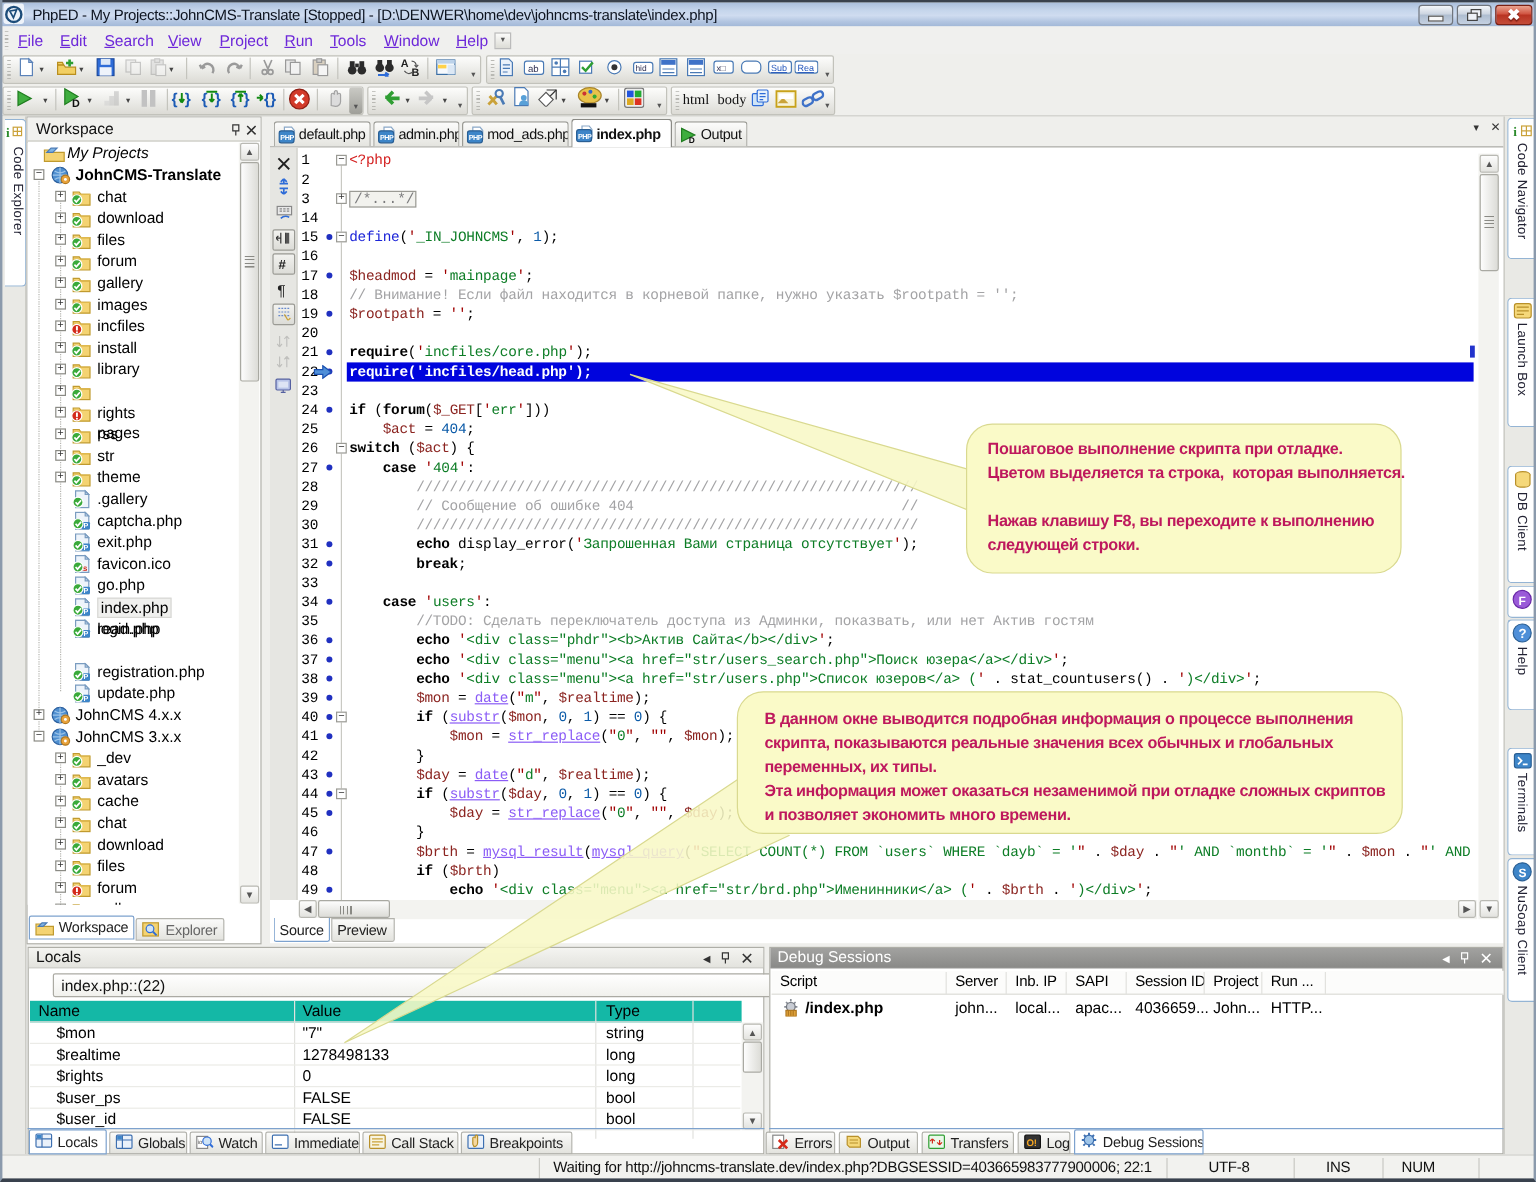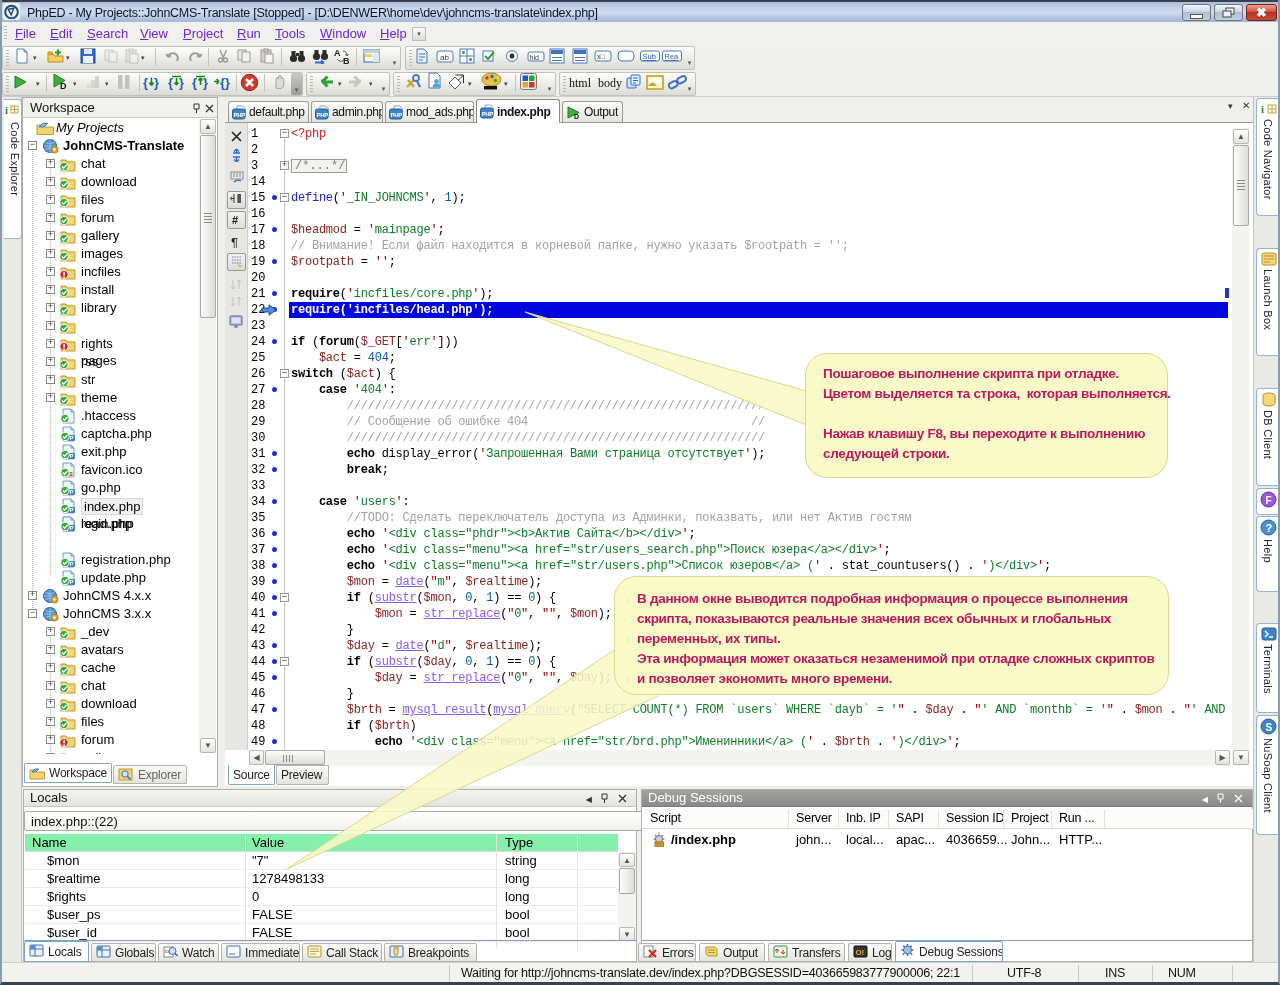--- a/index.html
+++ b/index.html
@@ -534,21 +534,21 @@
             </svg></div>
           <div class="lbl" style="left:58px;">theme</div>
         </div>
         <div class="trow" style="left:0;top:288px;width:176px">
           <div class="tico" style="left:36px"><svg width="18" height="16">
               <path d="M4 1 h8 l3 3 v11 H4z" fill="#eef4fb" stroke="#7a9cc0"></path>
               <path d="M12 1 l3 3 h-3z" fill="#cfe0f2" stroke="#7a9cc0"></path>
               <circle cx="6" cy="10.5" r="4.2" fill="#3aaa3a" stroke="#fff"></circle>
               <path d="M4 10.5 l1.6 1.8 l3 -3.4" stroke="#fff" stroke-width="1.4" fill="none"></path>
             </svg></div>
-          <div class="lbl" style="left:58px;">.htaccess</div>
+          <div class="lbl" style="left:58px;">.gallery</div>
         </div>
         <div class="trow" style="left:0;top:306px;width:176px">
           <div class="tico" style="left:36px"><svg width="18" height="16">
               <path d="M4 1 h8 l3 3 v11 H4z" fill="#eef4fb" stroke="#7a9cc0"></path>
               <path d="M12 1 l3 3 h-3z" fill="#cfe0f2" stroke="#7a9cc0"></path>
               <rect x="9" y="9" width="7" height="6" rx="1" fill="#3d85c8"></rect>
               <text x="10.5" y="14" font-size="6" fill="#fff" font-weight="bold">P</text>
               <circle cx="6" cy="10.5" r="4.2" fill="#3aaa3a" stroke="#fff"></circle>
               <path d="M4 10.5 l1.6 1.8 l3 -3.4" stroke="#fff" stroke-width="1.4" fill="none"></path>
             </svg></div>
@@ -1006,22 +1006,22 @@
     </div>
     <div class="abs" style="left:23px;top:789px;width:614px;height:173px;background:#fff;border:1px solid #aeaea7">
       <div class="ptitle" style="left:0;top:0;width:612px;background:linear-gradient(#f4f4f1,#e3e3de);border-bottom:1px solid #c9c9c2;color:#111;padding-left:6px">Locals</div>
       <div style="position:absolute;right:44px;top:5px;font-size:8px;color:#333">◀</div>
       <svg width="10" height="11" style="position:absolute;right:26px;top:3px">
         <path d="M2 1 h5 v5 h-5z M4.5 6 v4" stroke="#333" fill="none"></path>
       </svg>
       <svg width="9" height="9" style="position:absolute;right:9px;top:4px">
         <path d="M1 1 L8 8 M8 1 L1 8" stroke="#333" stroke-width="1.3"></path>
       </svg>
-      <div class="combo" style="left:0;top:21px;width:652px;height:20px;line-height:19px"><span style="margin-left:6px">index.php::(22)</span><div style="position:absolute;right:1px;top:1px;width:17px;height:16px;background:linear-gradient(#fdfdfd,#e0e0db);border-left:1px solid #b9b9b3;text-align:center;font-size:8px;line-height:16px;color:#333">▼</div></div>
-      <div style="position:absolute;left:1px;top:44px;width:593px;height:18px;background:#86efac;border-bottom:1px solid #dcdcd7;font-size:13px">
+      <div class="combo" style="left:20px;top:21px;width:652px;height:20px;line-height:19px"><span style="margin-left:6px">index.php::(22)</span><div style="position:absolute;right:1px;top:1px;width:17px;height:16px;background:linear-gradient(#fdfdfd,#e0e0db);border-left:1px solid #b9b9b3;text-align:center;font-size:8px;line-height:16px;color:#333">▼</div></div>
+      <div style="position:absolute;left:1px;top:44px;width:593px;height:18px;background:#14b8a6;border-bottom:1px solid #dcdcd7;font-size:13px">
         <span style="position:absolute;left:7px;top:1px">Name</span>
         <span style="position:absolute;left:227px;top:1px">Value</span>
         <span style="position:absolute;left:480px;top:1px">Type</span>
       </div>
       <div class="gsep" style="left:221px;top:44px;height:115px"></div>
       <div class="gsep" style="left:472px;top:44px;height:115px"></div>
       <div class="gsep" style="left:553px;top:44px;height:115px"></div>
       <div class="ghsep" style="left:1px;top:79px;width:592px"></div>
       <div class="grow" style="left:23px;top:62px">$mon</div>
       <div class="grow" style="left:228px;top:62px">"7"</div>

